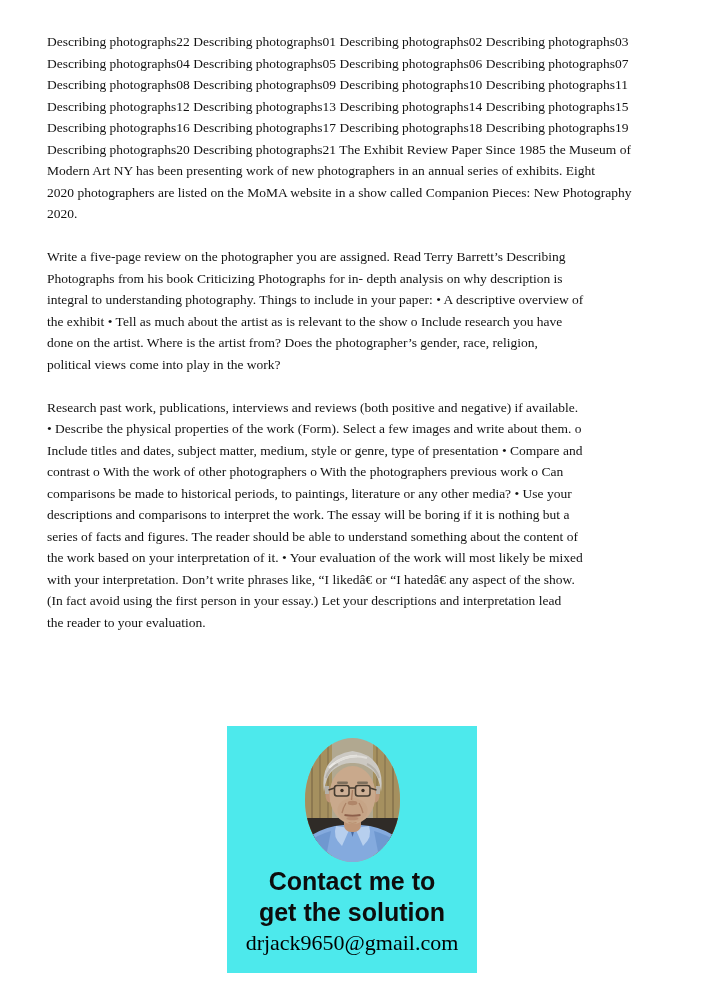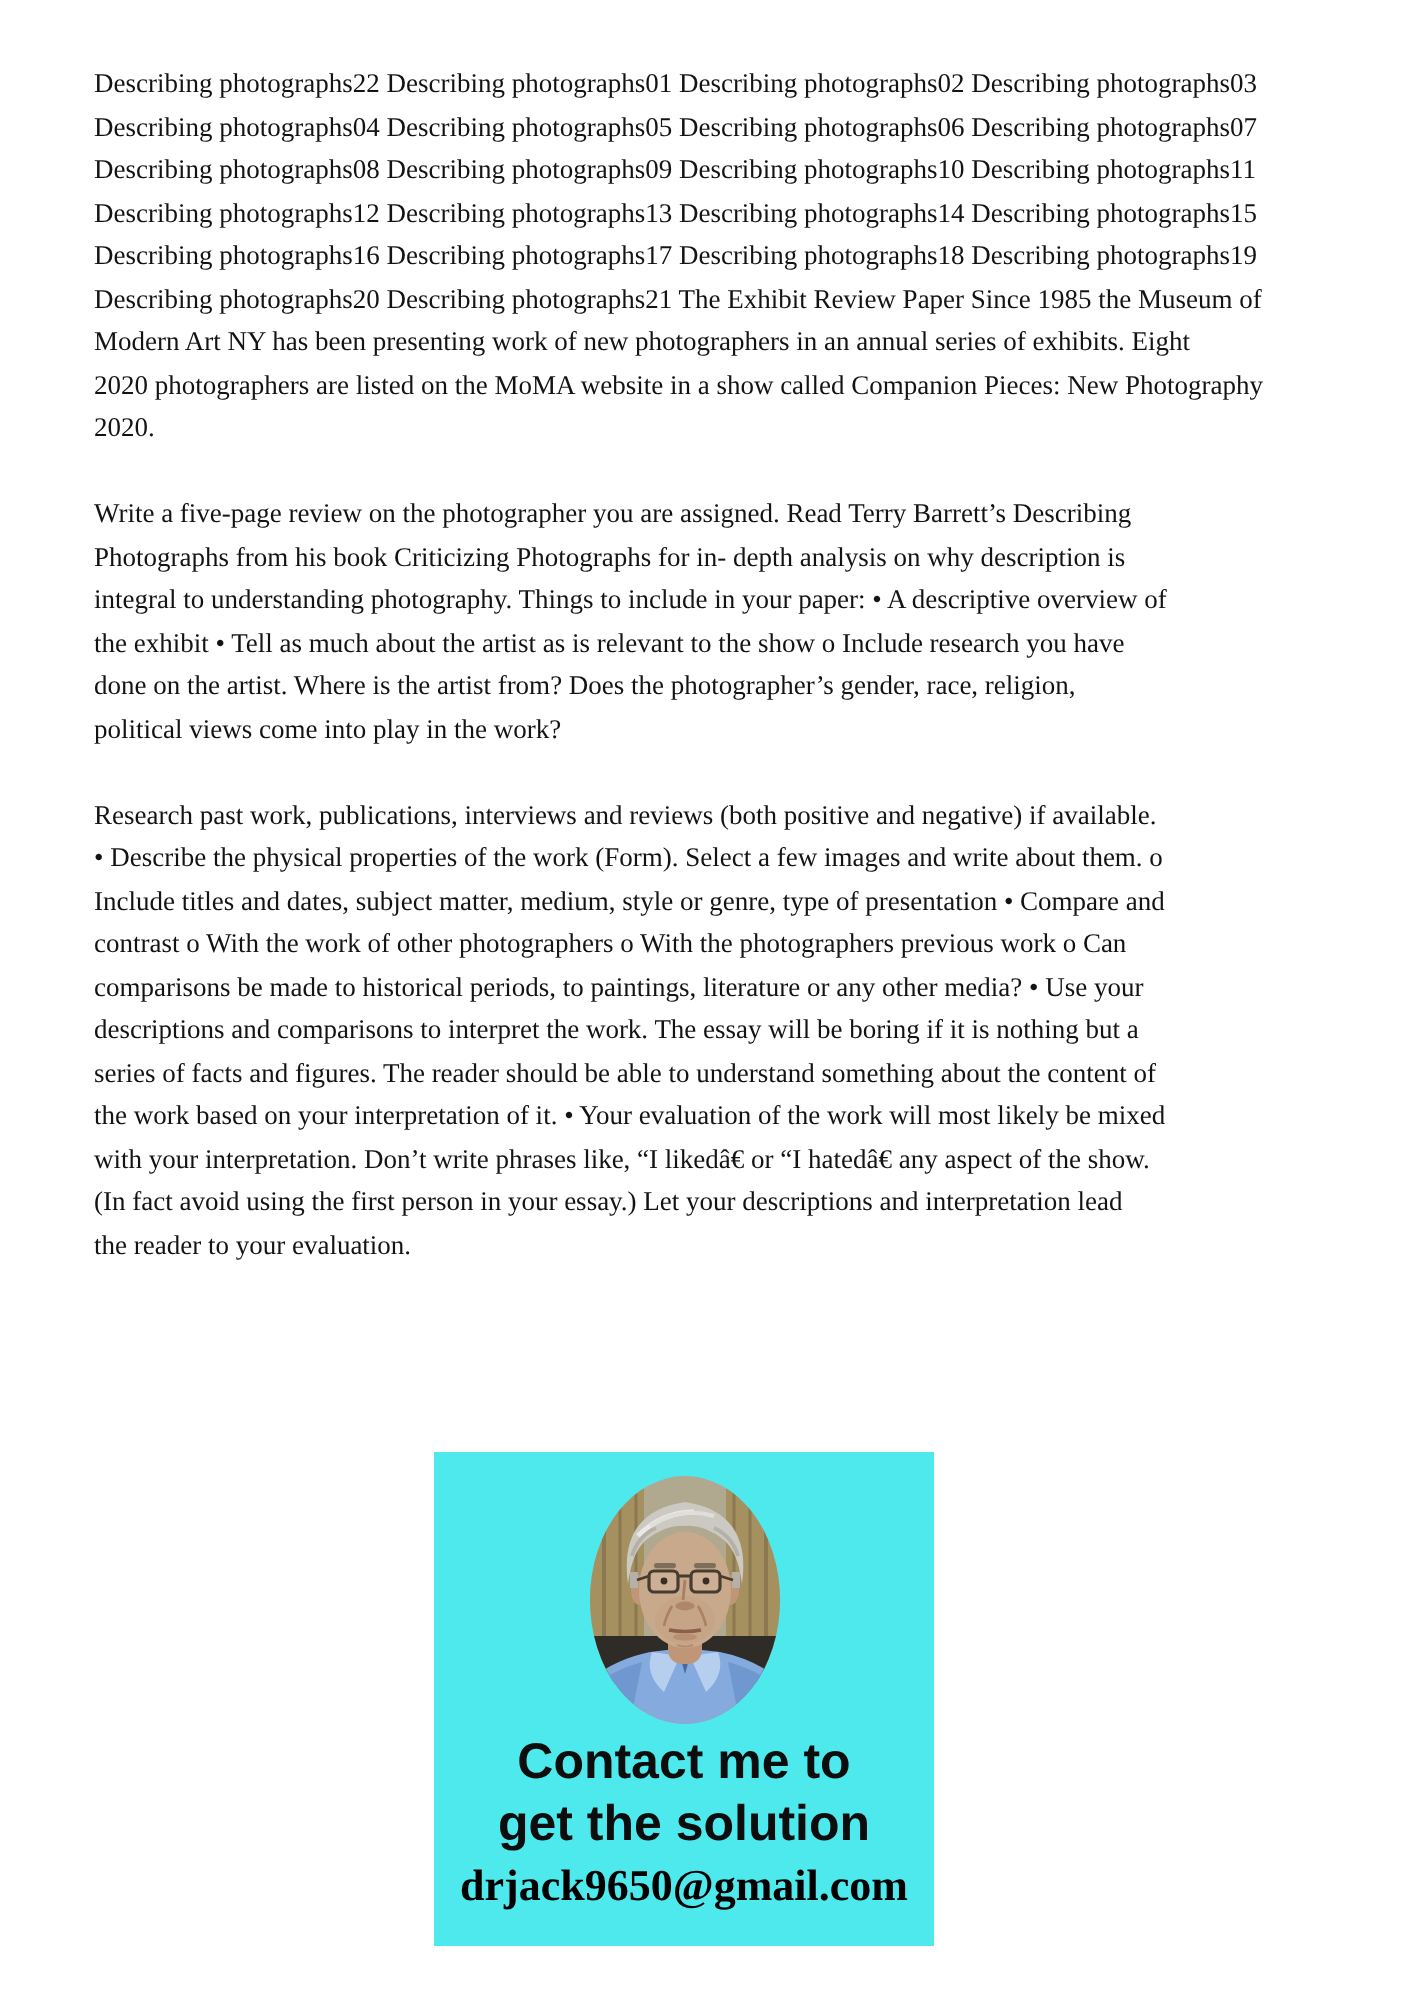--- a/index.html
+++ b/index.html
@@ -17,21 +17,21 @@
     font-size: 13.5px;
     line-height: 21.5px;
     color: #131313;
   }
   .para {
     margin: 0 0 21.5px 0;
     white-space: pre-line;
   }
   .contact-card {
     position: absolute;
-    left: 217px; top: 726px;
+    left: 227px; top: 726px;
     width: 250px; height: 247px;
     background: #4de9ec;
     display: flex;
     flex-direction: column;
     align-items: center;
     box-sizing: border-box;
   }
   .portrait {
     margin-top: 12px;
     width: 95px; height: 124px;
@@ -44,21 +44,21 @@
     font-weight: 700;
     font-size: 25px;
     line-height: 31px;
     text-align: center;
     white-space: pre-line;
     color: #0d0d0d;
   }
   .card-email {
     margin-top: 2px;
     font-family: "Liberation Serif", serif;
-    font-weight: 700;
+    font-weight: 400;
     font-size: 22px;
     color: #000000;
   }
 </style>
 </head>
 <body>
 
 <div class="doc">
   <p class="para">Describing photographs22 Describing photographs01 Describing photographs02 Describing photographs03
 Describing photographs04 Describing photographs05 Describing photographs06 Describing photographs07

